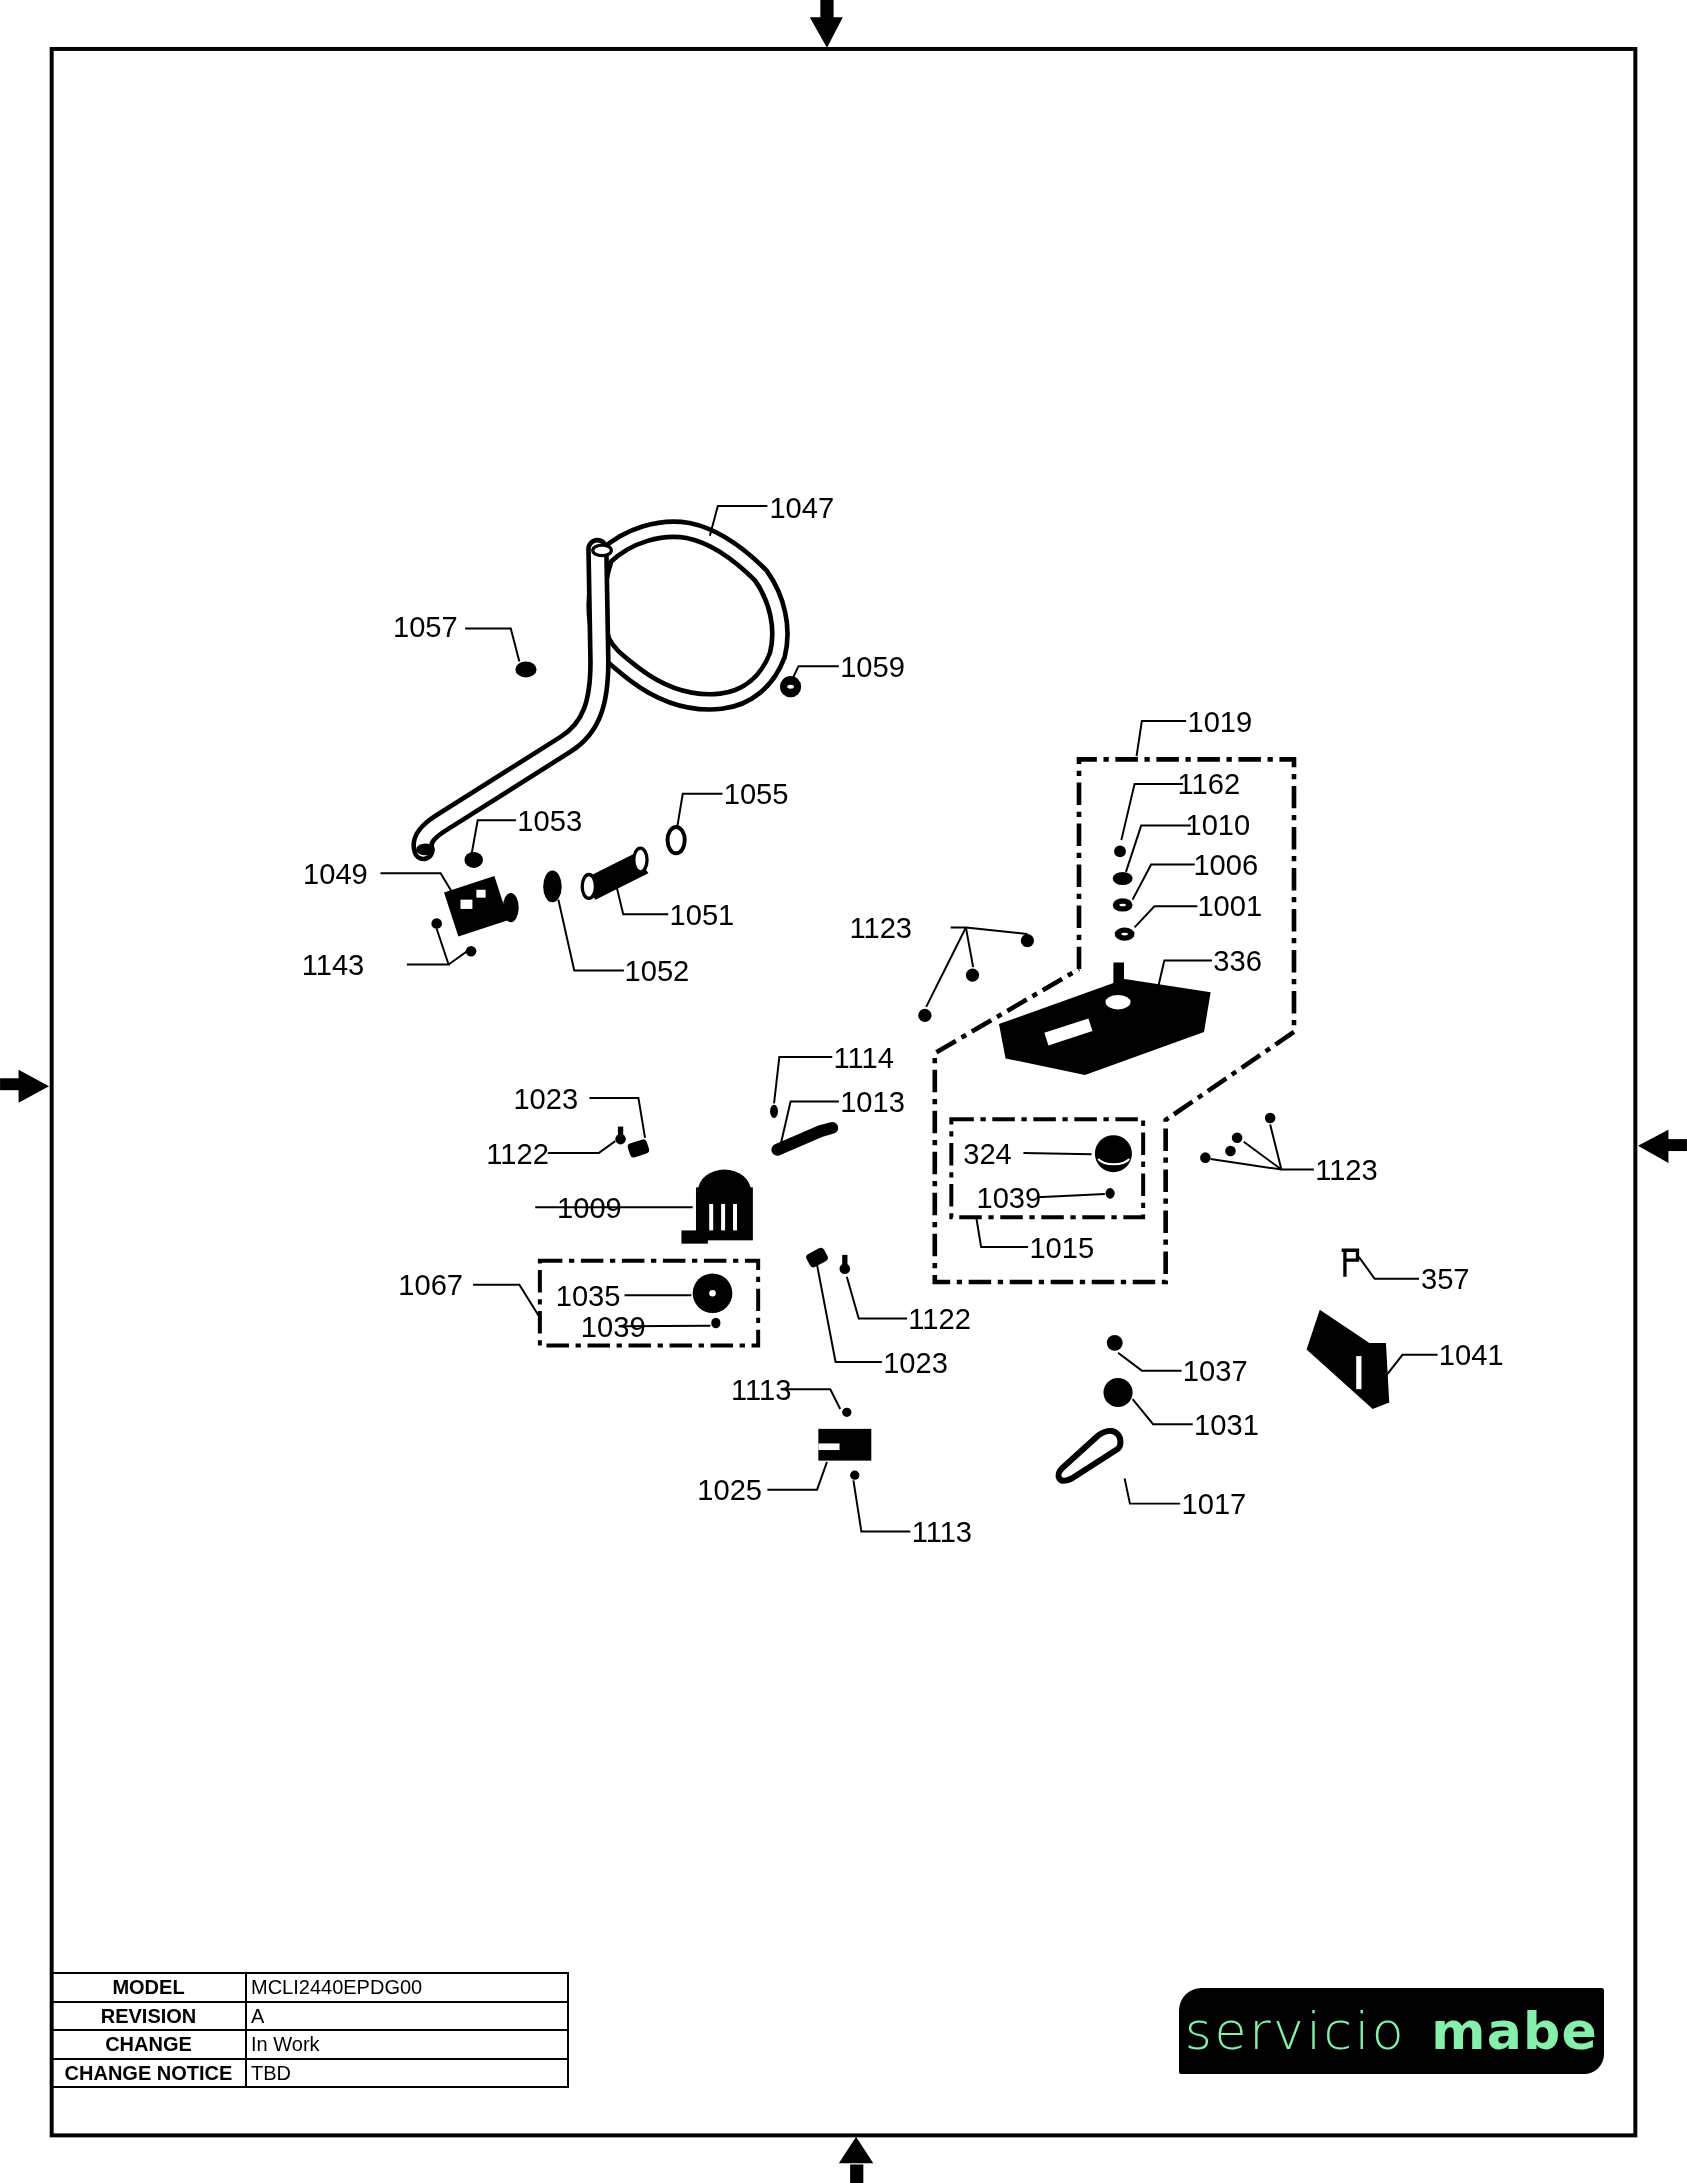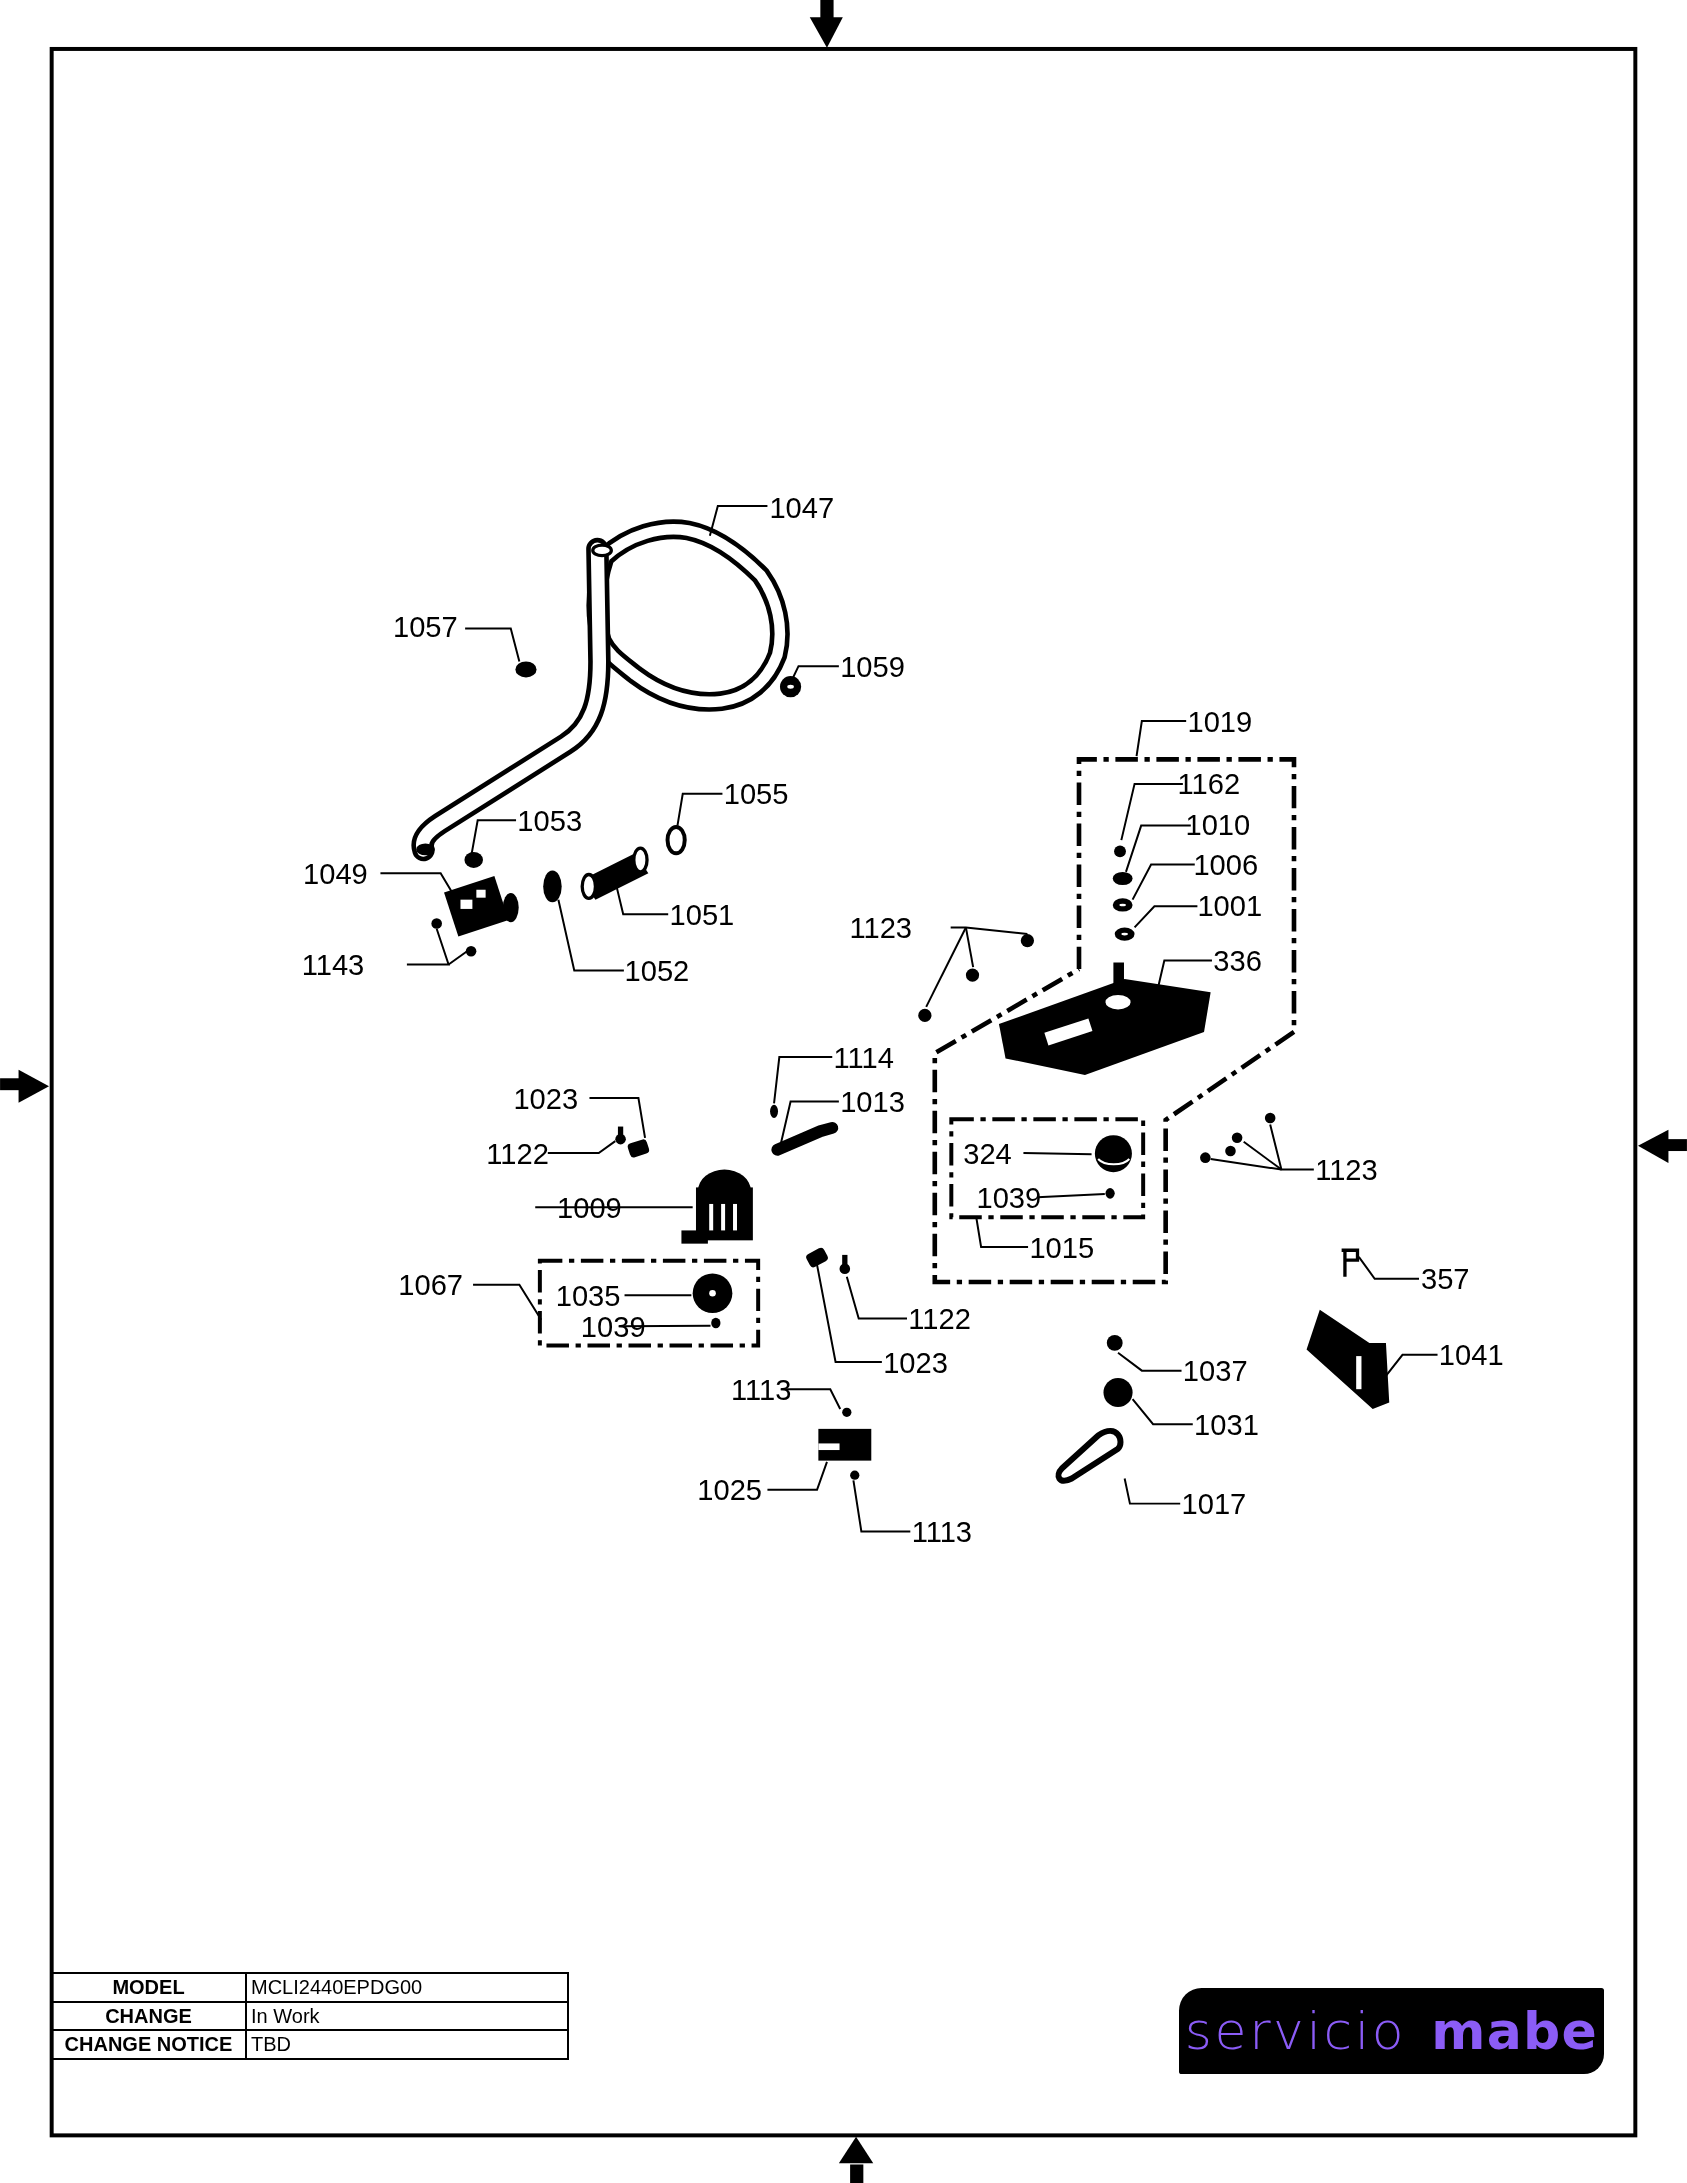--- a/index.html
+++ b/index.html
@@ -3,21 +3,21 @@
 <meta charset="utf-8">
 <style>
   html, body { margin: 0; padding: 0; background: #ffffff; }
   body { width: 1687px; height: 2183px; position: relative; overflow: hidden; font-family: "Liberation Sans", sans-serif; }
   #sheet { position: absolute; left: 0; top: 0; width: 1687px; height: 2183px; }
   .callout { font-family: "Liberation Sans", sans-serif; font-size: 44px; fill: #000; }
   .title-block { position: absolute; left: 50px; top: 1972px; width: 519px; border-collapse: collapse; font-family: "Liberation Sans", sans-serif; }
   .title-block td { border: 2.6px solid #000; height: 26.5px; padding: 0 4px; font-size: 20px; line-height: 26.5px; white-space: nowrap; }
   .title-block td.k { width: 185px; font-weight: bold; text-align: center; }
   .title-block td.v { font-weight: normal; }
-  .logo { position: absolute; left: 1179px; top: 1988px; width: 425px; height: 86px; background: #000; border-radius: 22.5px 2.6px 20px 2.6px; color: #8b5cf6; display: flex; align-items: center; justify-content: center; font-family: "DejaVu Sans", sans-serif; font-size: 52px; letter-spacing: 1.3px; }
+  .logo { position: absolute; left: 1179px; top: 1988px; width: 425px; height: 86px; background: #000; border-radius: 22.5px 2.6px 20px 2.6px; color: #86efac; display: flex; align-items: center; justify-content: center; font-family: "DejaVu Sans", sans-serif; font-size: 52px; letter-spacing: 1.3px; }
   .logo .light { font-weight: 200; font-family: "DejaVu Sans", sans-serif; letter-spacing: 2.6px; }
   .logo .bold { font-weight: bold; margin-left: 25px; }
 </style>
 </head>
 <body>
 
 <svg id="sheet" width="1687" height="2183" viewBox="0 0 2550 3300" xmlns="http://www.w3.org/2000/svg">
 
   <rect x="78" y="74" width="2394" height="3154" fill="none" stroke="#000" stroke-width="6"></rect>
 
@@ -274,20 +274,24 @@
   </g>
 </svg>
 
 <table class="title-block">
   <tbody>
       <tr>
     <td class="k">MODEL</td>
     <td class="v">MCLI2440EPDG00</td>
   </tr>
   <tr>
+    <td class="k">REVISION</td>
+    <td class="v">A</td>
+  </tr>
+  <tr>
     <td class="k">CHANGE</td>
     <td class="v">In Work</td>
   </tr>
   <tr>
     <td class="k">CHANGE NOTICE</td>
     <td class="v">TBD</td>
   </tr>
 </tbody>
   </table>
 

